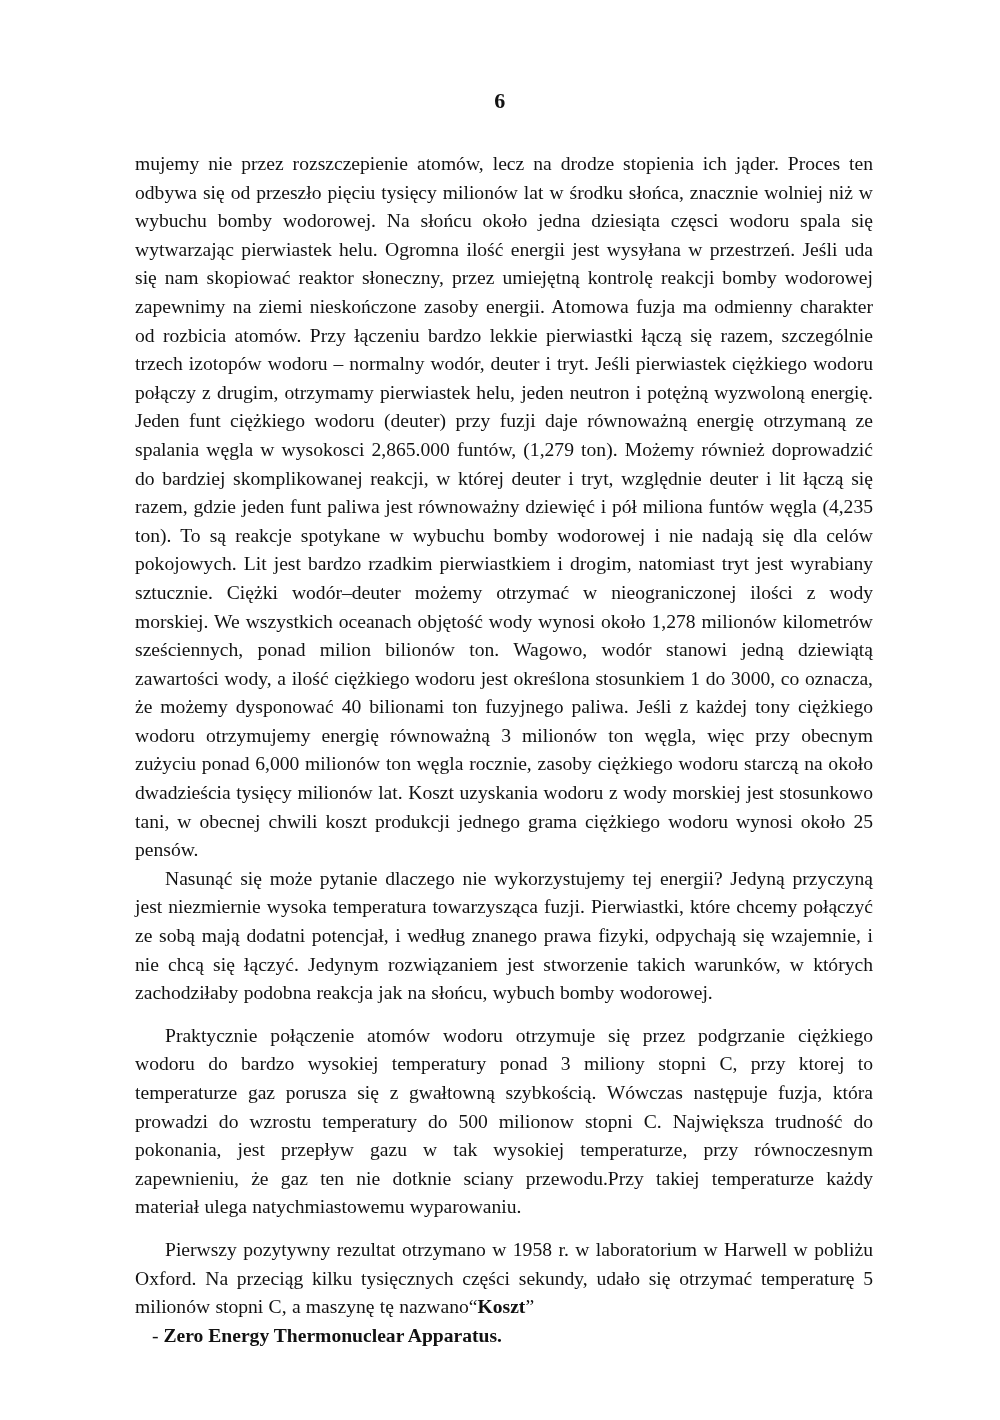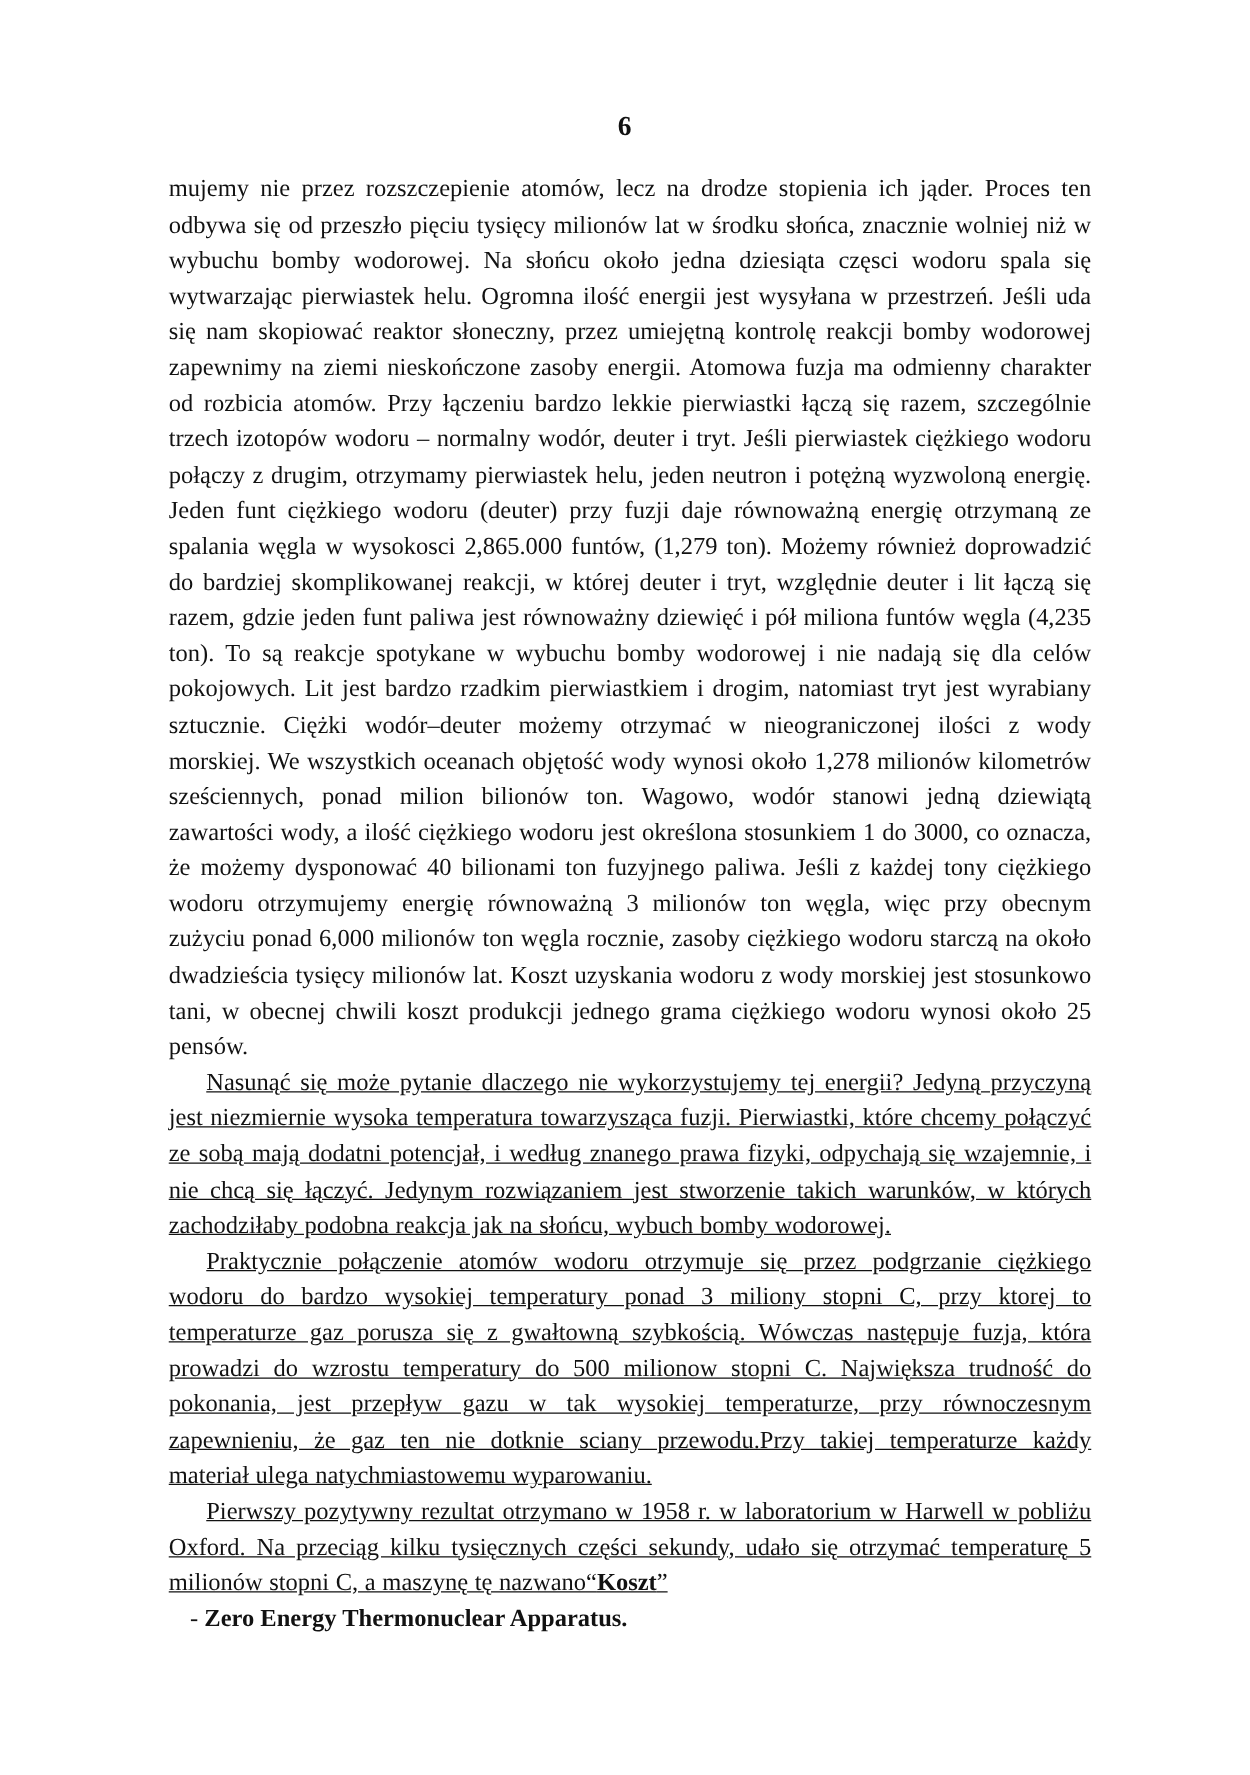--- a/index.html
+++ b/index.html
@@ -22,41 +22,41 @@
     top: 88px;
     left: 0;
     width: 1000px;
     text-align: center;
     font-size: 22px;
     font-weight: 700;
     letter-spacing: 0.5px;
   }
   .body-text {
     position: absolute;
-    top: 138px;
+    top: 150px;
     left: 135px;
     width: 738px;
   }
   .para {
     margin: 0 0 0 0;
     font-size: 19.6px;
     line-height: 28.6px;
     text-align: justify;
     text-justify: inter-word;
     word-spacing: 0.4px;
     hyphens: none;
   }
   .para + .para {
     margin-top: 0px;
   }
   .para.indent {
     text-indent: 30px;
-    text-decoration: underline;
   }
   .para.gap {
+    margin-top: 14px;
   }
   .tail-line {
     font-size: 19.6px;
     line-height: 28.6px;
     margin-top: 0;
     margin-left: 15px;
   }
   .bold {
     font-weight: 700;
   }

